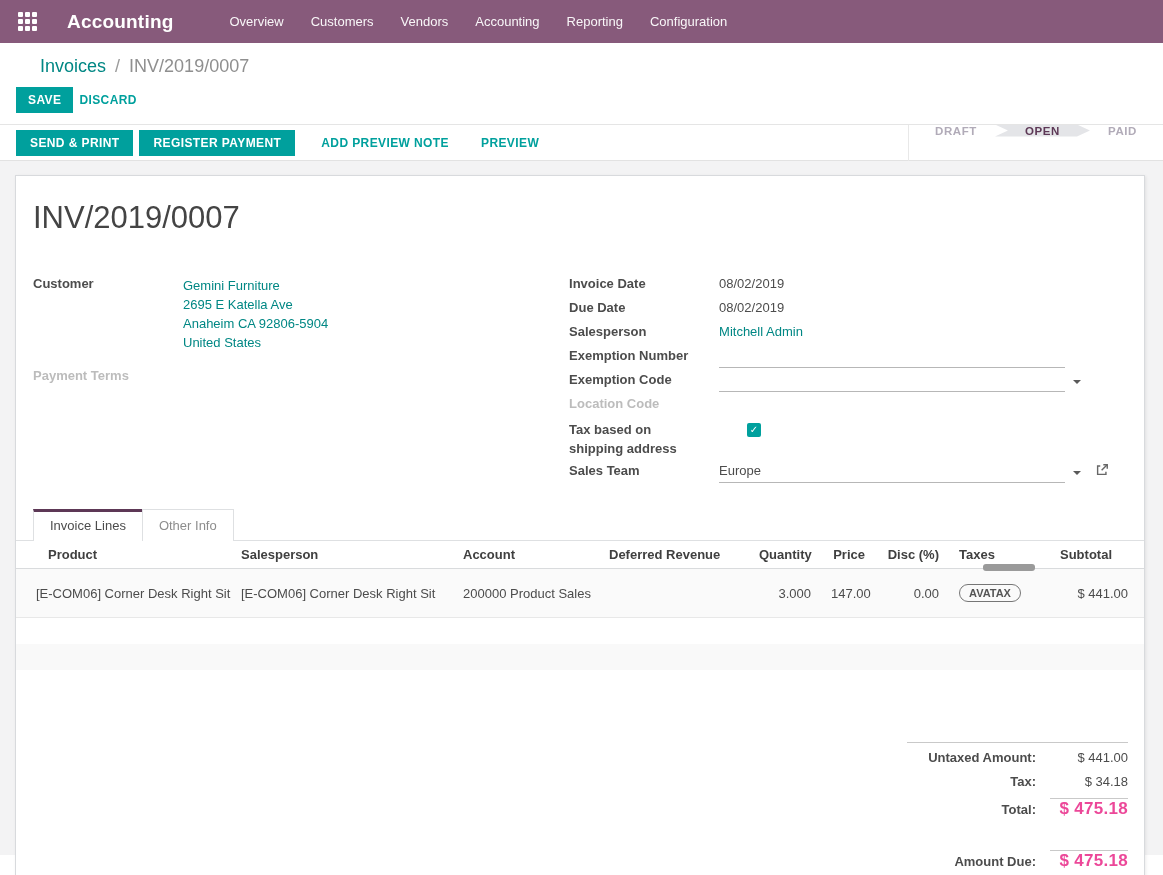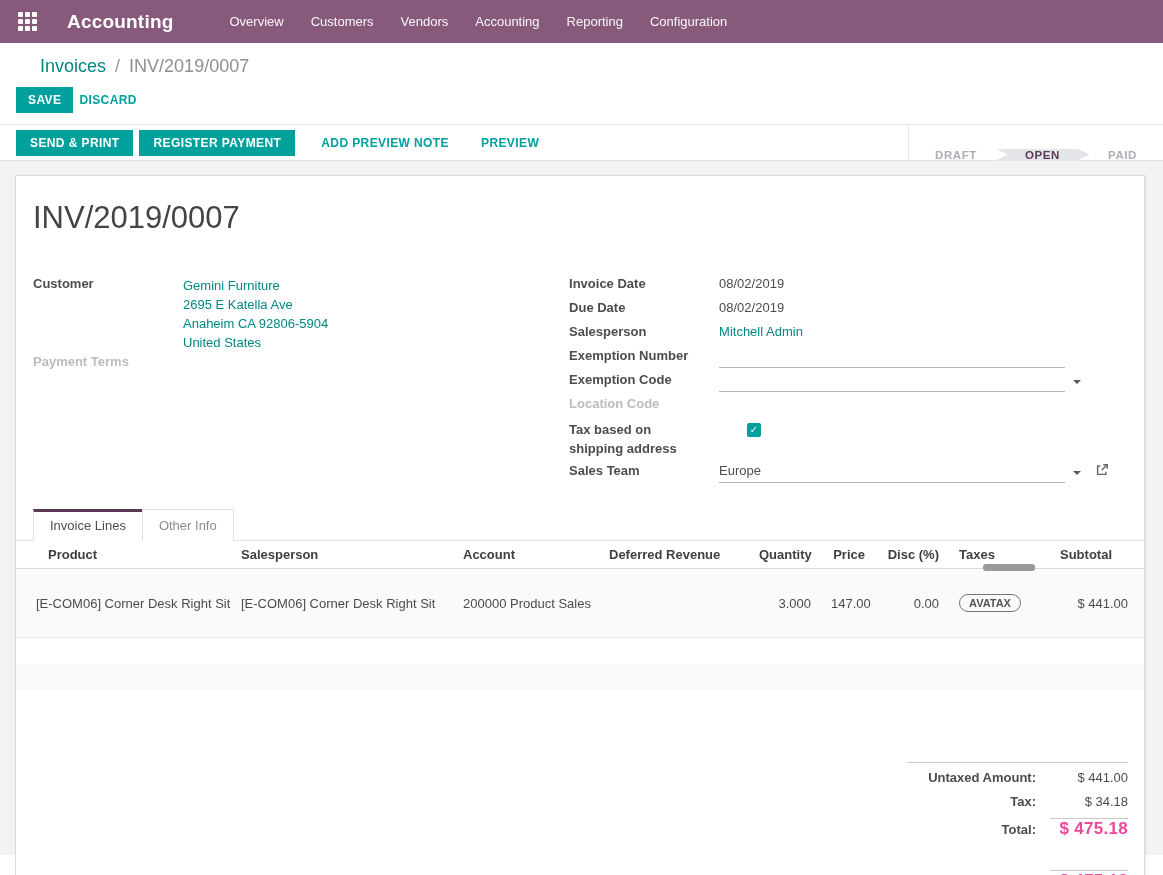--- a/index.html
+++ b/index.html
@@ -38,21 +38,21 @@
   }
 
   
   .statusbar {
     height:37px; background:#fff; border-top:1px solid #e5e5e5; border-bottom:1px solid #e2e2e2;
     display:flex; align-items:center; justify-content:space-between; padding-left:16px;
   }
   .statusbar-left { display:flex; align-items:center; gap:6px; }
   .statusbar-left .btn-primary { padding:5px 13px; }
   .statusbar-left .btn-link { margin-left:14px; }
-  .status-widget { display:flex; align-items:flex-end; height:36px; border-left:1px solid #e8e8e8;margin-left:28px; }
+  .status-widget { display:flex; align-items:flex-start; height:36px; border-left:1px solid #e8e8e8;margin-left:28px; }
   .status-step {
     display:flex; align-items:center; padding:0 26px; font-size:11.5px; font-weight:bold;
     letter-spacing:.6px; color:#b1abb8; cursor:pointer; white-space:nowrap;
   }
   .status-step.active {
     background:#e4e5e8; color:#5d3856; margin:0 -8px; padding:0 30px;
     clip-path:polygon(0 0, calc(100% - 13px) 0, 100% 50%, calc(100% - 13px) 100%, 0 100%, 13px 50%);
   }
 
   
@@ -67,21 +67,21 @@
 
   .group { display:flex; margin-bottom:24px; }
   .group-left { width:49%; }
   .group-right { width:51%; }
   .field-row { display:flex; min-height:24px; align-items:flex-start; }
   .field-label { width:150px; flex:0 0 150px; font-weight:bold; color:#4c4c4c; padding-top:2px; }
   .field-label.muted { color:#bcbcbc; }
   .field-value { flex:1; padding-top:2px; padding-right:62px; position:relative; }
   .link { color:#008784; cursor:pointer; text-decoration:none; }
   .addr-line { line-height:19px; }
-  .mt14 { }
+  .mt14 { margin-top:14px; }
   .underline-input { border-bottom:1px solid #b7b7b7; height:20px; width:100%; cursor:text; }
   .caret {
     position:absolute; right:46px; top:10px; width:0; height:0; cursor:pointer;
     border-left:4px solid transparent; border-right:4px solid transparent; border-top:4px solid #5a5a5a;
   }
   .ext-icon { position:absolute; right:18px; top:2px; cursor:pointer; }
   .checkbox {
     width:14px; height:14px; background:#00A09D; border-radius:2px; color:#fff;
     font-size:10px; line-height:14px; text-align:center; cursor:pointer; margin-top:3px;
   }
@@ -98,21 +98,21 @@
   .tab + .tab { margin-left:-1px; }
 
   
   table.lines { width:100%; border-collapse:collapse; table-layout:fixed; }
   .lines th {
     font-size:13px; font-weight:bold; color:#404040; text-align:left;
     padding:6px 10px 6px 10px; border-bottom:1px solid #d9dbdd; background:#fff; cursor:pointer;
     white-space:nowrap; overflow:hidden;
   }
   .lines td {
-    font-size:13px; color:#4c4c4c; padding:25px 10px; border-bottom:1px solid #e8e8e8;
+    font-size:13px; color:#4c4c4c; padding:15px 10px; border-bottom:1px solid #e8e8e8;
     background:#fafafa; cursor:pointer; white-space:nowrap; overflow:hidden;
   }
   .lines th.first { padding-left:32px; }
   .lines td.first { padding-left:20px; }
   .lines th.num, .lines td.num { text-align:right; }
   .lines th.sub { padding-right:32px; }
   .lines td.sub { padding-right:16px; }
   .tax-badge {
     display:inline-block; border:1px solid #767676; border-radius:10px;
     padding:0 9px; font-size:11px; font-weight:bold; color:#555; line-height:16px;

